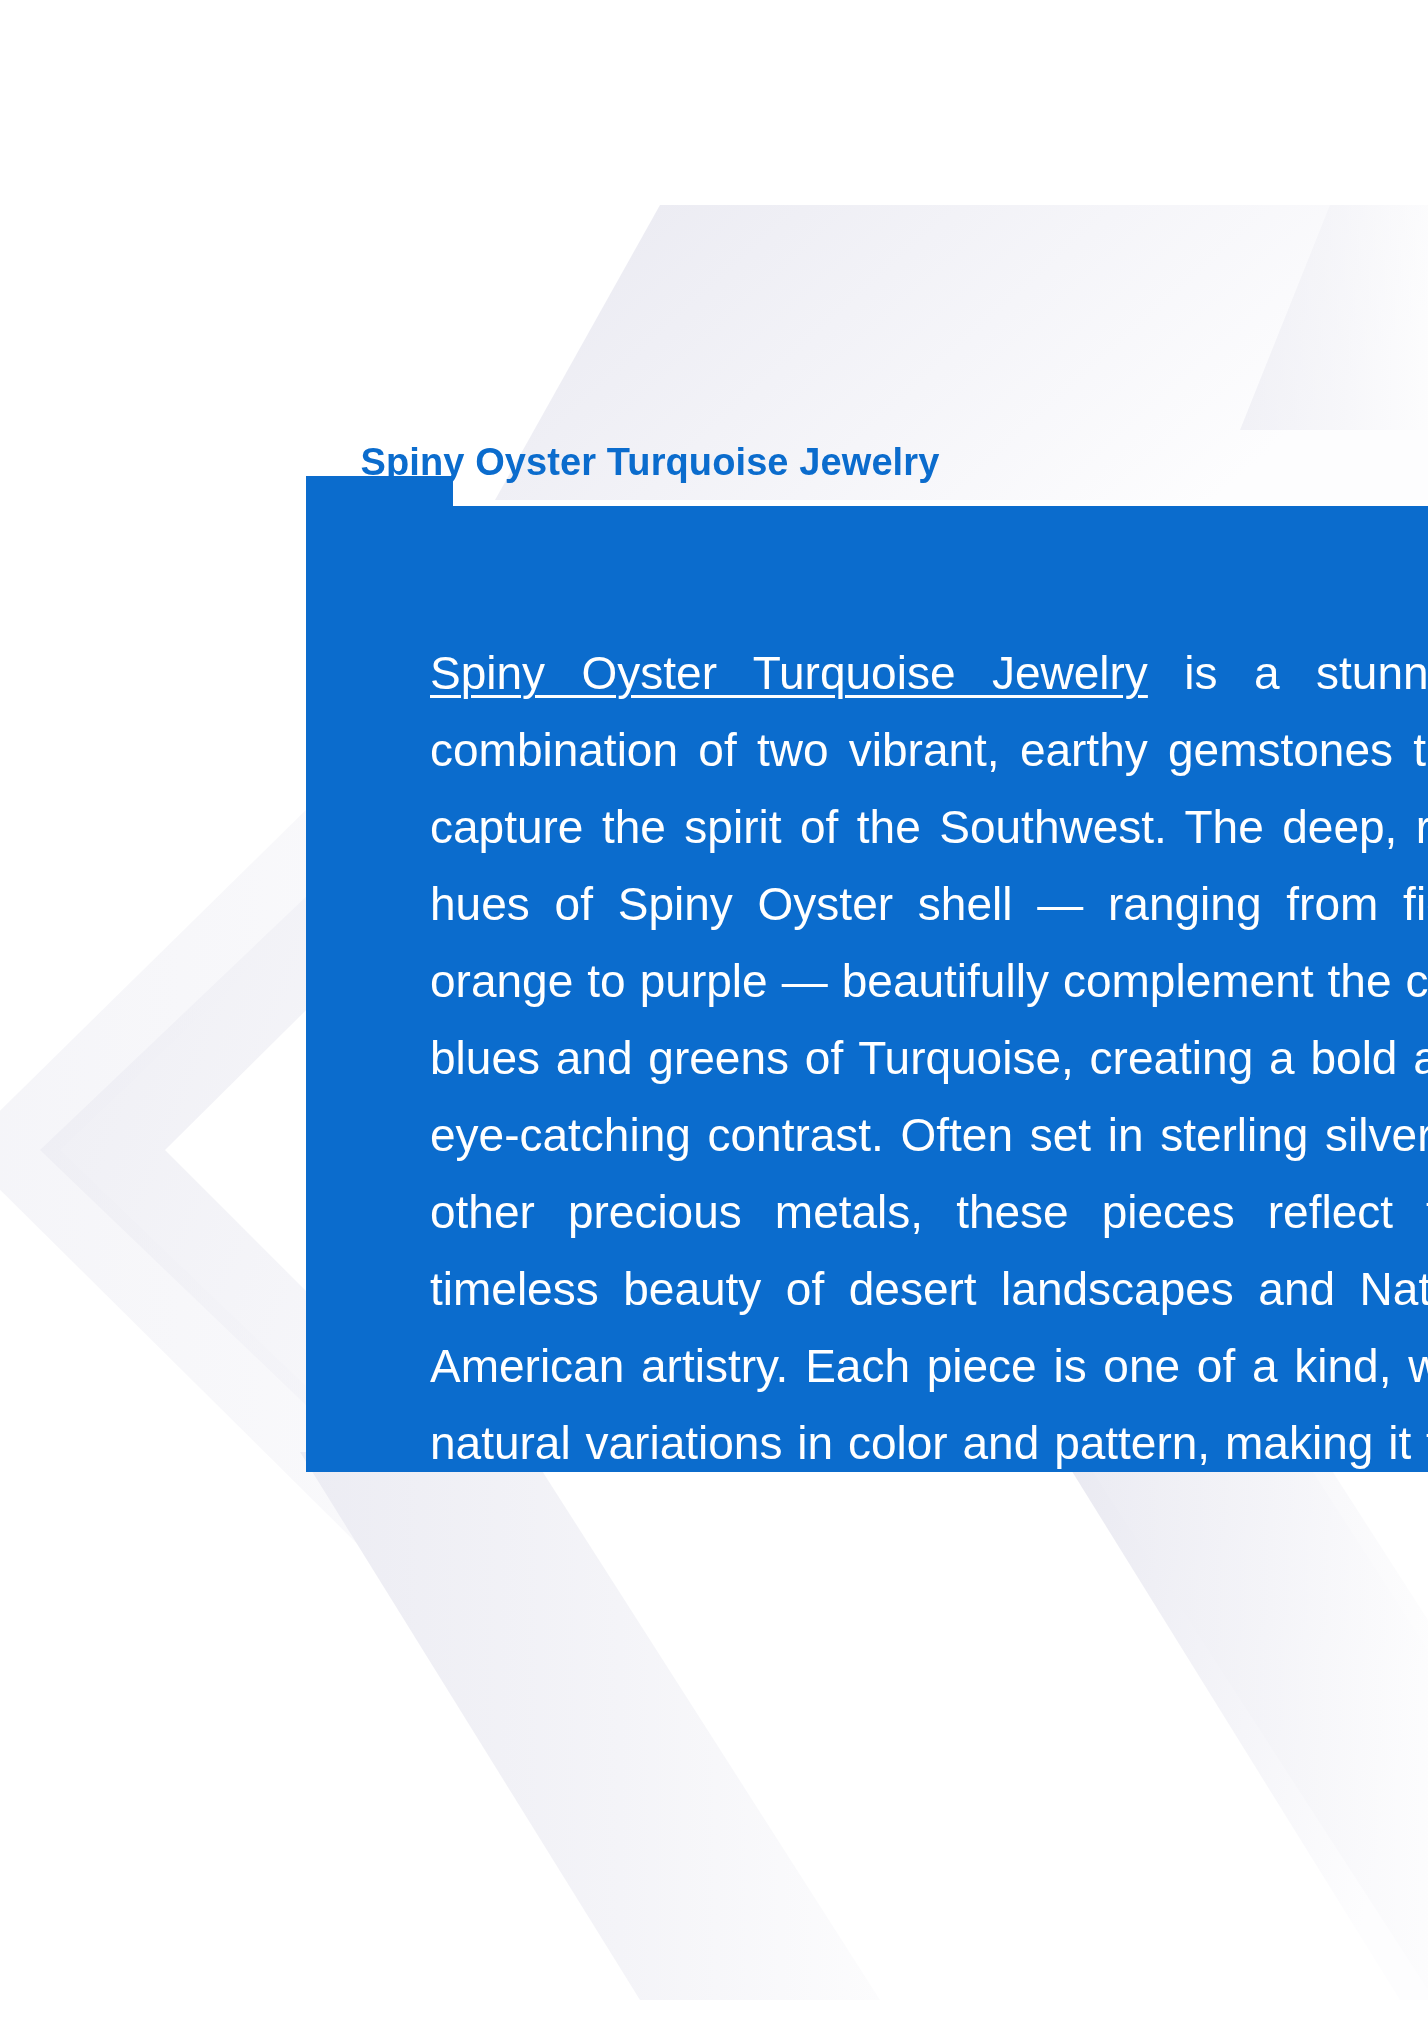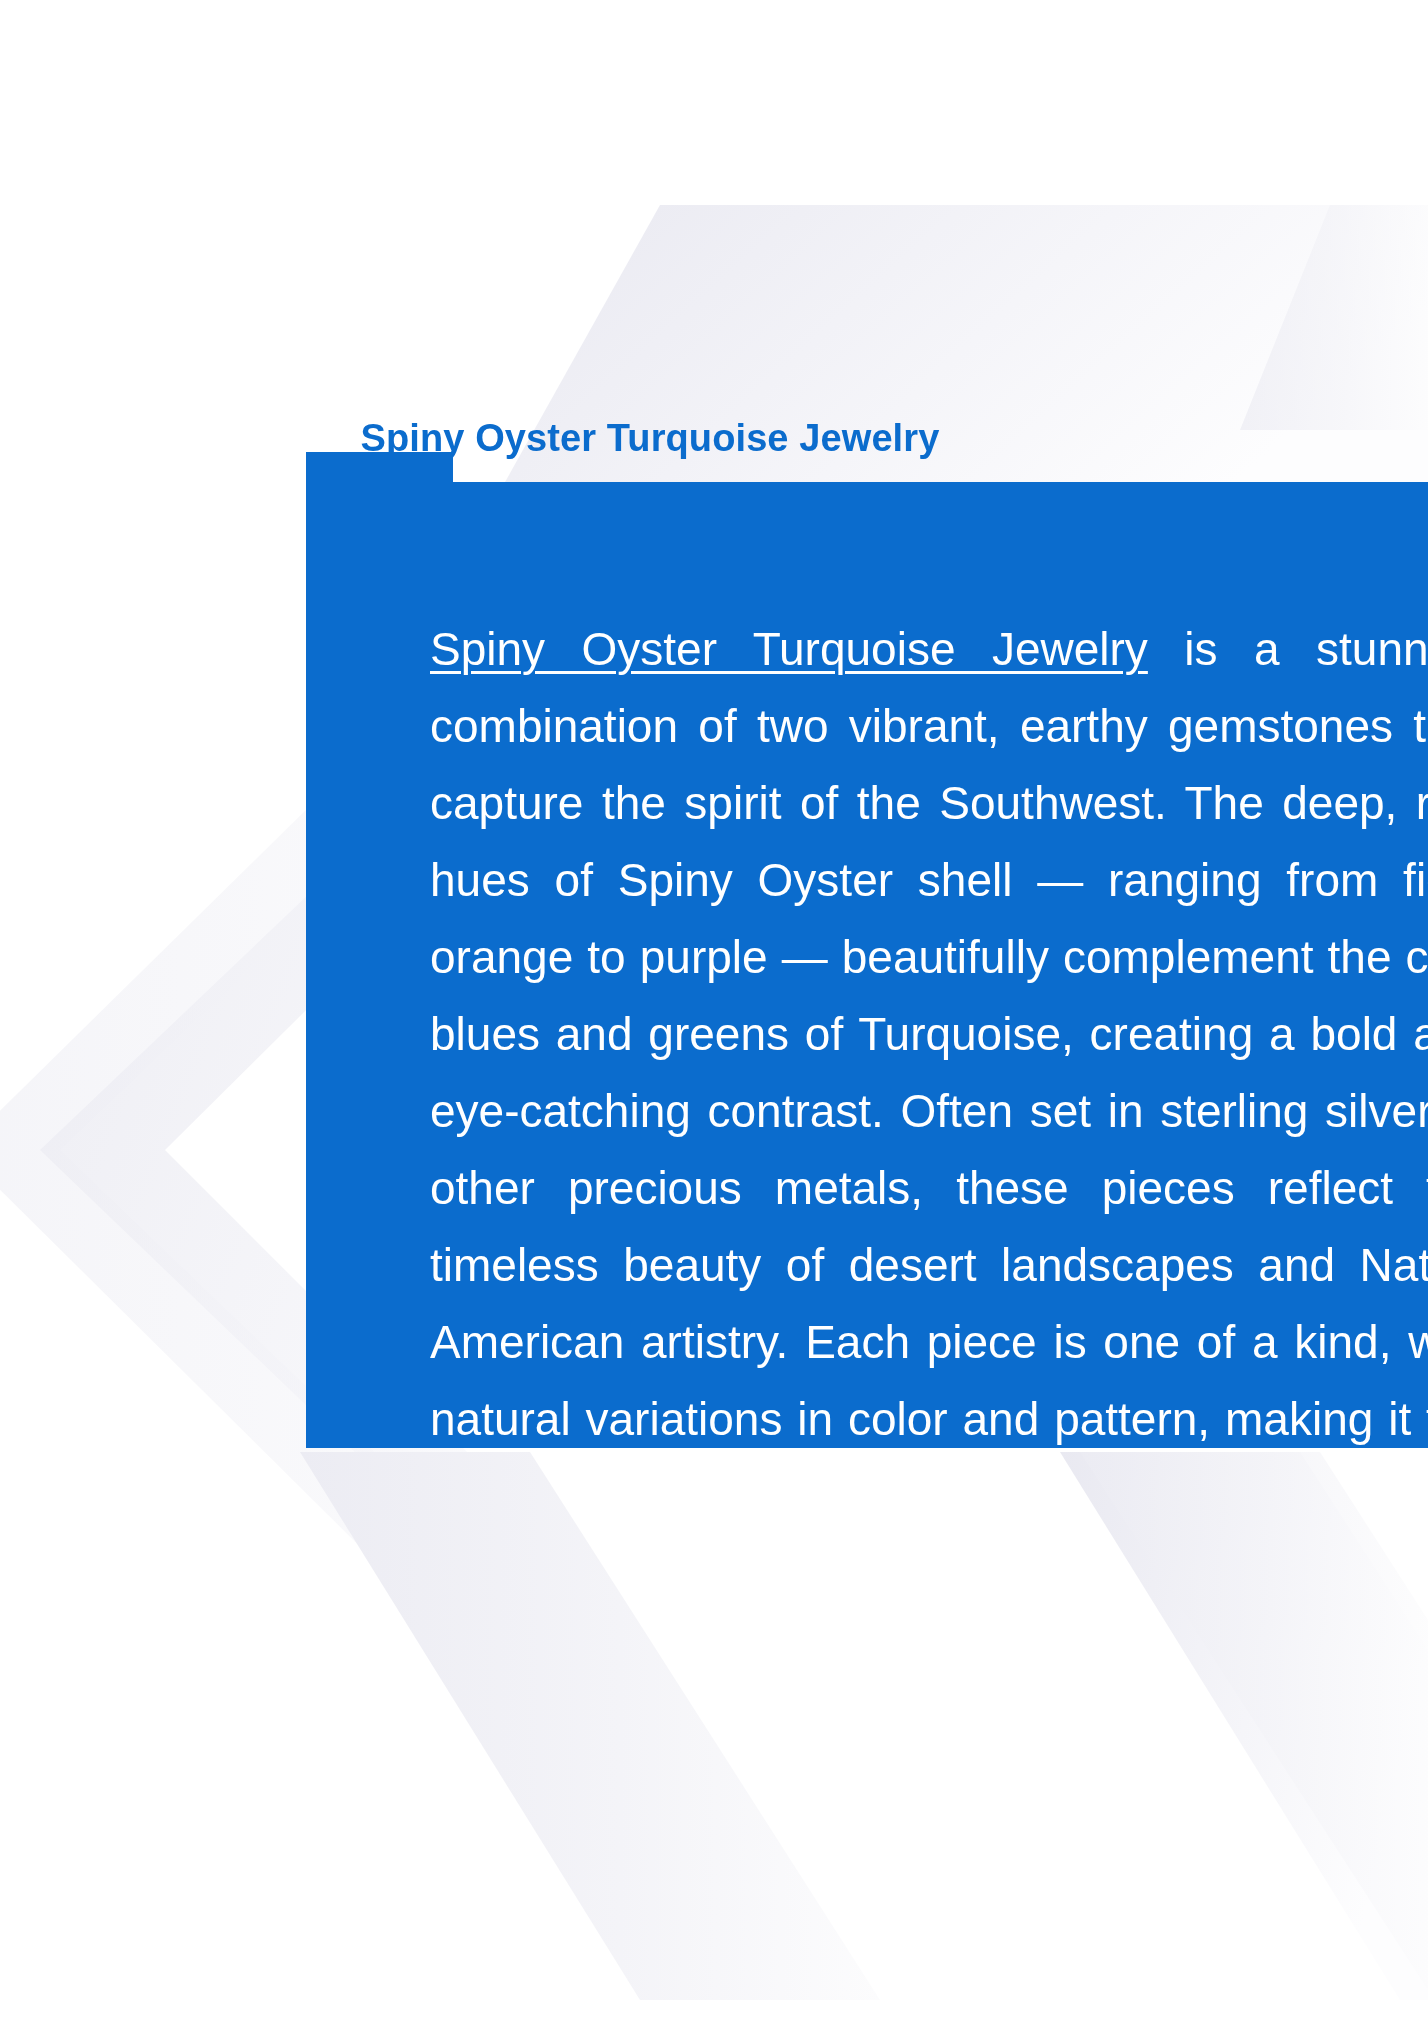--- a/index.html
+++ b/index.html
@@ -24,20 +24,21 @@
     height: 2018px;
     pointer-events: none;
     z-index: 0;
   }
 
   
   #page {
     position: absolute;
     inset: 0;
     z-index: 2;
+    margin-top: 24px;
   }
 
   
   #page-title {
     position: absolute;
     left: 0;
     top: 390px;
     width: 1300px;
     text-align: center;
     font-size: 38px;

